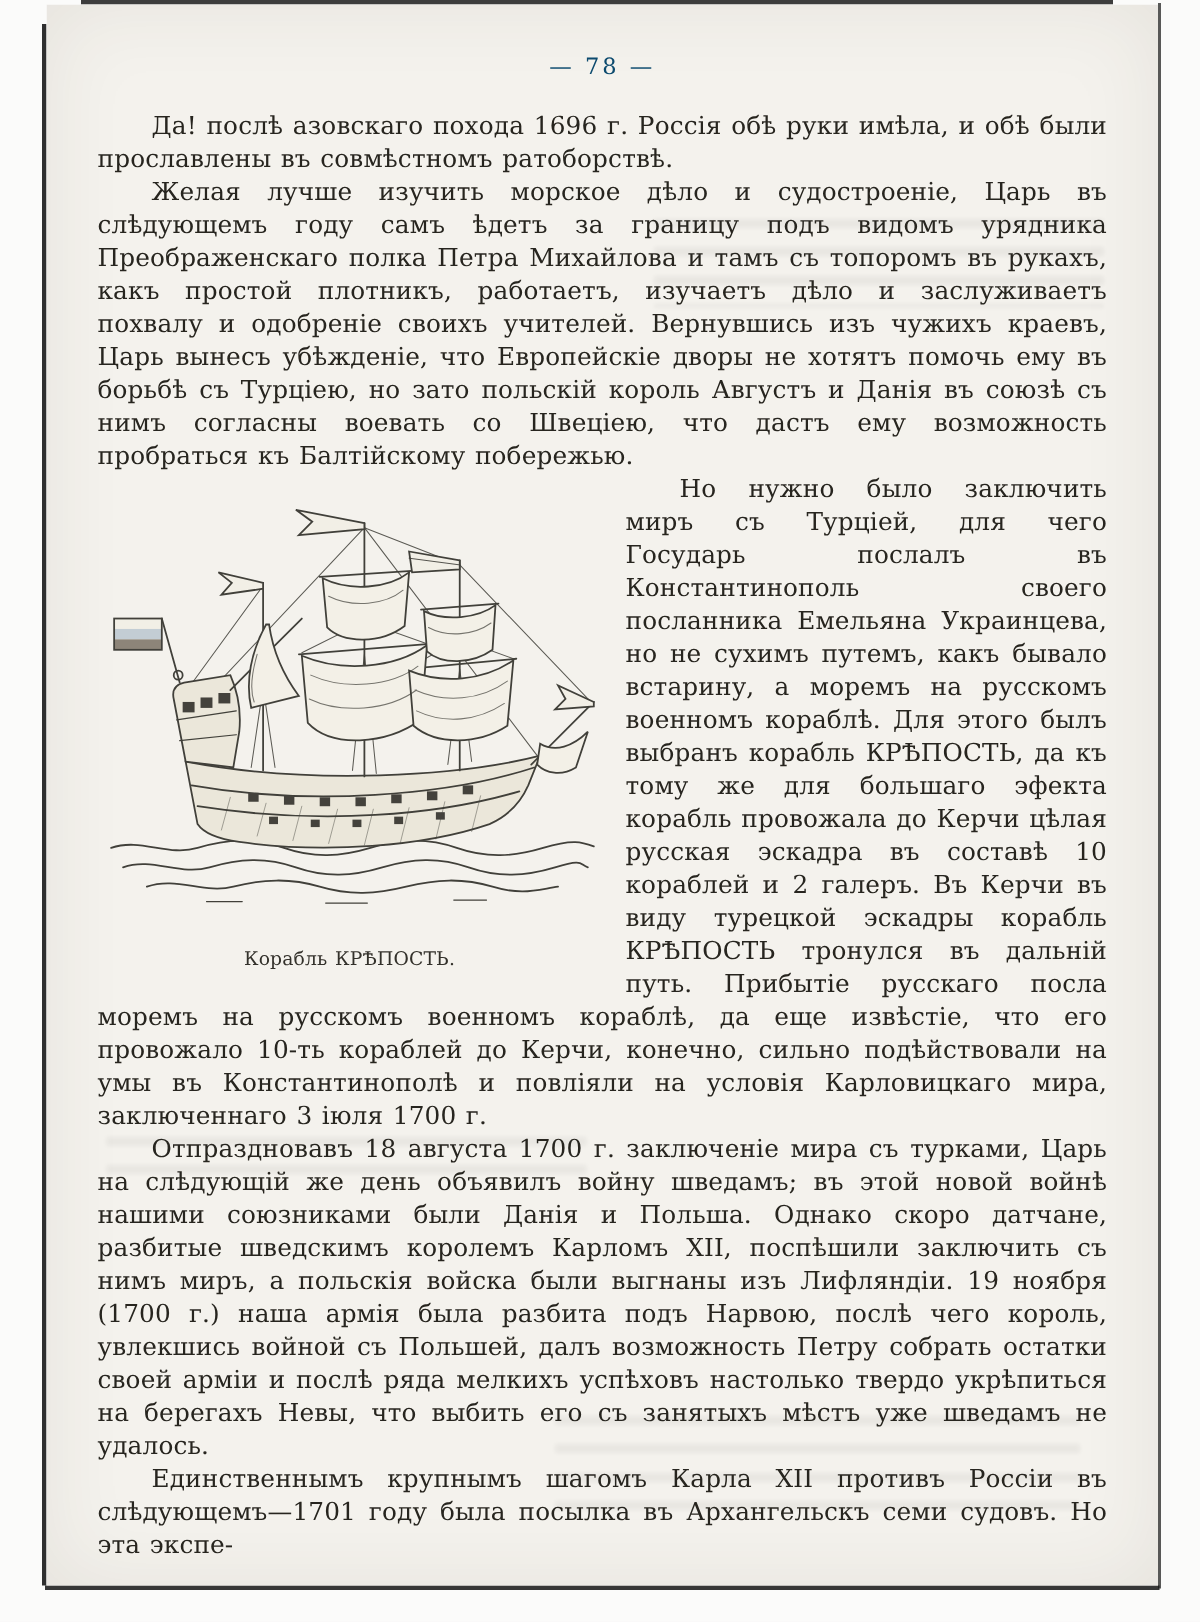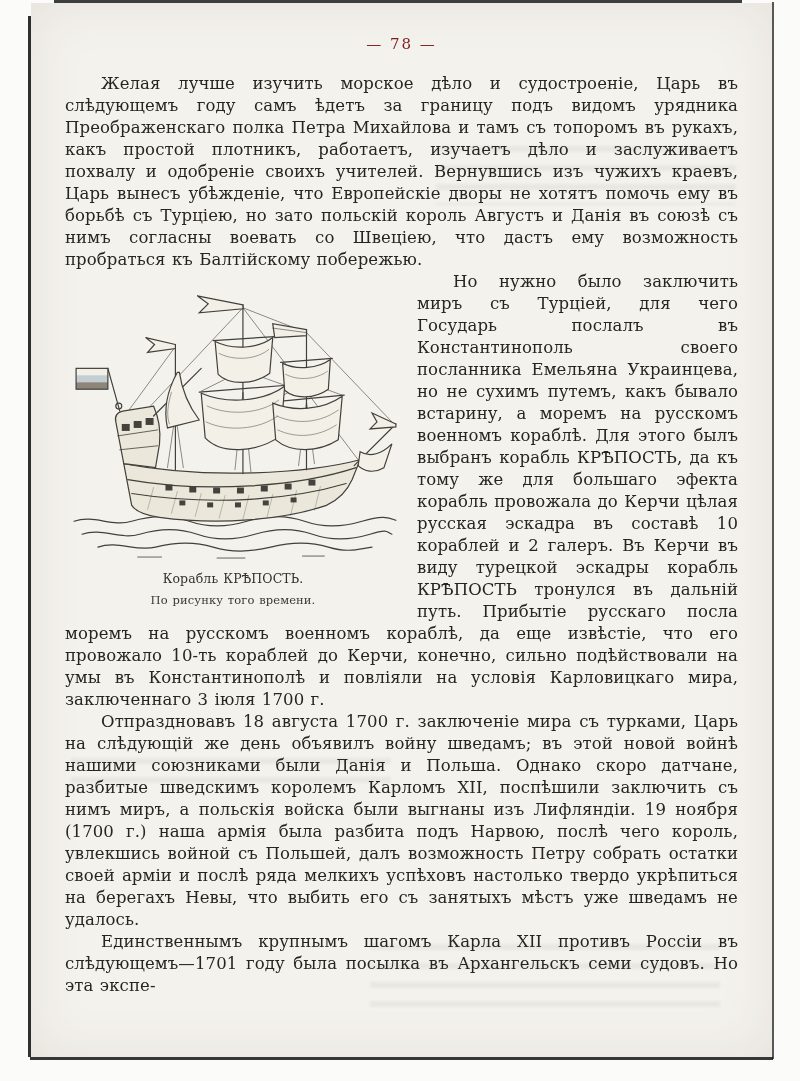--- a/index.html
+++ b/index.html
@@ -29,21 +29,21 @@
     background: #f4f2ed;
     box-shadow: inset 0 0 55px rgba(60,55,40,0.08);
     padding: 26px 34px 18px 34px;
     box-sizing: border-box;
     color: #27251f;
   }
   .page-header {
     text-align: center;
     font-size: 15px;
     letter-spacing: 2px;
-    color: #7f1d1d;
+    color: #0c4a6e;
     margin: 6px 0 20px 0;
   }
   .text-block {
     position: relative;
     z-index: 1;
     font-size: 16.5px;
     line-height: 22px;
     text-align: justify;
     letter-spacing: 0.1px;
     word-spacing: 1px;
@@ -57,21 +57,21 @@
     width: 336px;
     margin: 4px 16px 6px 0;
     padding: 0;
   }
   figure.ship-figure svg { display: block; margin: 0 auto; }
   figcaption {
     text-align: center;
     font-size: 12.5px;
     line-height: 16px;
     color: #33312b;
-    margin-top: 8px;
+    margin-top: 24px;
   }
   .cap-title { margin-bottom: 2px; }
   .cap-body  { max-width: 298px; margin: 0 auto; }
   .cap-source { font-size: 11.5px; margin-top: 5px; color: #3a3832; }
 
   
   .ghost {
     position: absolute;
     pointer-events: none;
     z-index: 0;
@@ -94,20 +94,21 @@
   <div class="edge-bottom"></div>
 
   <div class="page">
     <div class="ghost g1"></div>
     <div class="ghost g2"></div>
     <div class="ghost g3"></div>
 
     <div class="page-header">— 78 —</div>
 
     <div class="text-block">
+      <p class="para indent">Да! послѣ азовскаго похода 1696 г. Россія обѣ руки имѣла, и обѣ были прославлены въ совмѣстномъ ратоборствѣ.</p>
       <p class="para indent">Желая лучше изучить морское дѣло и судостроеніе, Царь въ слѣдующемъ году самъ ѣдетъ за границу подъ видомъ урядника Преображенскаго полка Петра Михайлова и тамъ съ топоромъ въ рукахъ, какъ простой плотникъ, работаетъ, изучаетъ дѣло и заслуживаетъ похвалу и одобреніе своихъ учителей. Вернувшись изъ чужихъ краевъ, Царь вынесъ убѣжденіе, что Европейскіе дворы не хотятъ помочь ему въ борьбѣ съ Турціею, но зато польскій король Августъ и Данія въ союзѣ съ нимъ согласны воевать со Швеціею, что дастъ ему возможность пробраться къ Балтійскому побережью.</p>
 
       <figure class="ship-figure">
         <svg viewBox="0 0 332 290" width="330" height="288" aria-hidden="true">
           <g stroke="#41403a" stroke-width="1.2" fill="none" stroke-linecap="round">
 
             <g stroke-width="0.7" opacity="0.85">
               <path d="M176 33 L64 152"></path>
               <path d="M176 33 L240 58"></path>
               <path d="M240 58 L328 150"></path>
@@ -195,21 +196,20 @@
               <path d="M176 30 L130 21 L141 29 L132 38 L176 34 Z"></path>
               <path d="M240 55 L206 49 L208 63 L240 61 Z"></path>
               <path d="M108 70 L78 63 L87 70 L80 78 L108 74 Z"></path>
               <path d="M330 150 L306 139 L311 148 L304 155 L330 153 Z"></path>
             </g>
             <path d="M206 53.5 L240 58" stroke-width="0.6"></path>
           </g>
         </svg>
         <figcaption>
           <div class="cap-title">Корабль КРѢПОСТЬ.</div>
-          <div class="cap-source">По рисунку того времени.</div>
         </figcaption>
       </figure>
 
       <p class="para indent">Но нужно было заключить миръ съ Турціей, для чего Государь послалъ въ Константинополь своего посланника Емельяна Украинцева, но не сухимъ путемъ, какъ бывало встарину, а моремъ на русскомъ военномъ кораблѣ. Для этого былъ выбранъ корабль КРѢПОСТЬ, да къ тому же для большаго эфекта корабль провожала до Керчи цѣлая русская эскадра въ составѣ 10 кораблей и 2 галеръ. Въ Керчи въ виду турецкой эскадры корабль КРѢПОСТЬ тронулся въ дальній путь. Прибытіе русскаго посла моремъ на русскомъ военномъ кораблѣ, да еще извѣстіе, что его провожало 10-ть кораблей до Керчи, конечно, сильно подѣйствовали на умы въ Константинополѣ и повліяли на условія Карловицкаго мира, заключеннаго 3 іюля 1700 г.</p>
       <p class="para indent clear">Отпраздновавъ 18 августа 1700 г. заключеніе мира съ турками, Царь на слѣдующій же день объявилъ войну шведамъ; въ этой новой войнѣ нашими союзниками были Данія и Польша. Однако скоро датчане, разбитые шведскимъ королемъ Карломъ XII, поспѣшили заключить съ нимъ миръ, а польскія войска были выгнаны изъ Лифляндіи. 19 ноября (1700 г.) наша армія была разбита подъ Нарвою, послѣ чего король, увлекшись войной съ Польшей, далъ возможность Петру собрать остатки своей арміи и послѣ ряда мелкихъ успѣховъ настолько твердо укрѣпиться на берегахъ Невы, что выбить его съ занятыхъ мѣстъ уже шведамъ не удалось.</p>
       <p class="para indent">Единственнымъ крупнымъ шагомъ Карла XII противъ Россіи въ слѣдующемъ—1701 году была посылка въ Архангельскъ семи судовъ. Но эта экспе-</p>
     </div>
   </div>
 </div>
 

